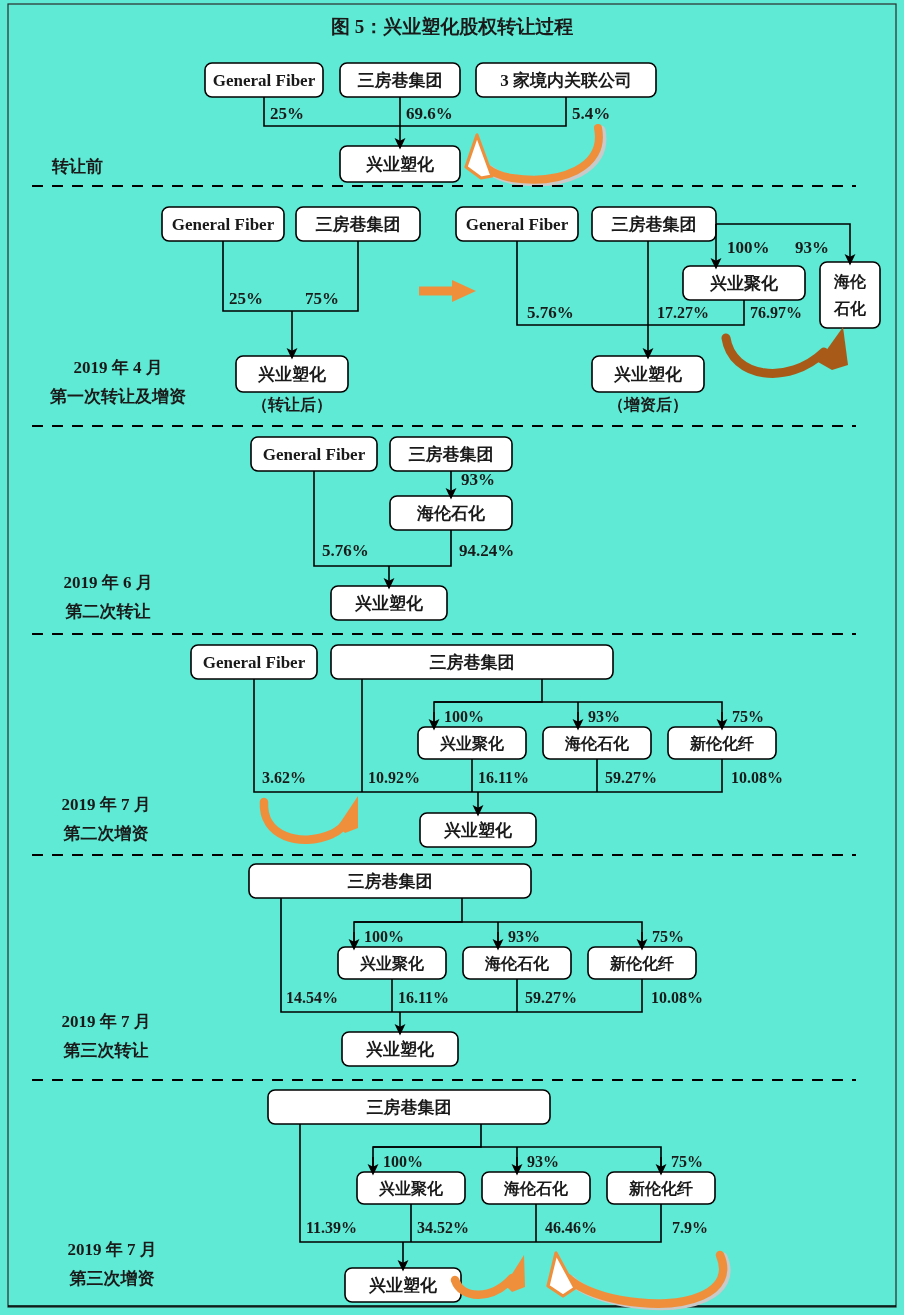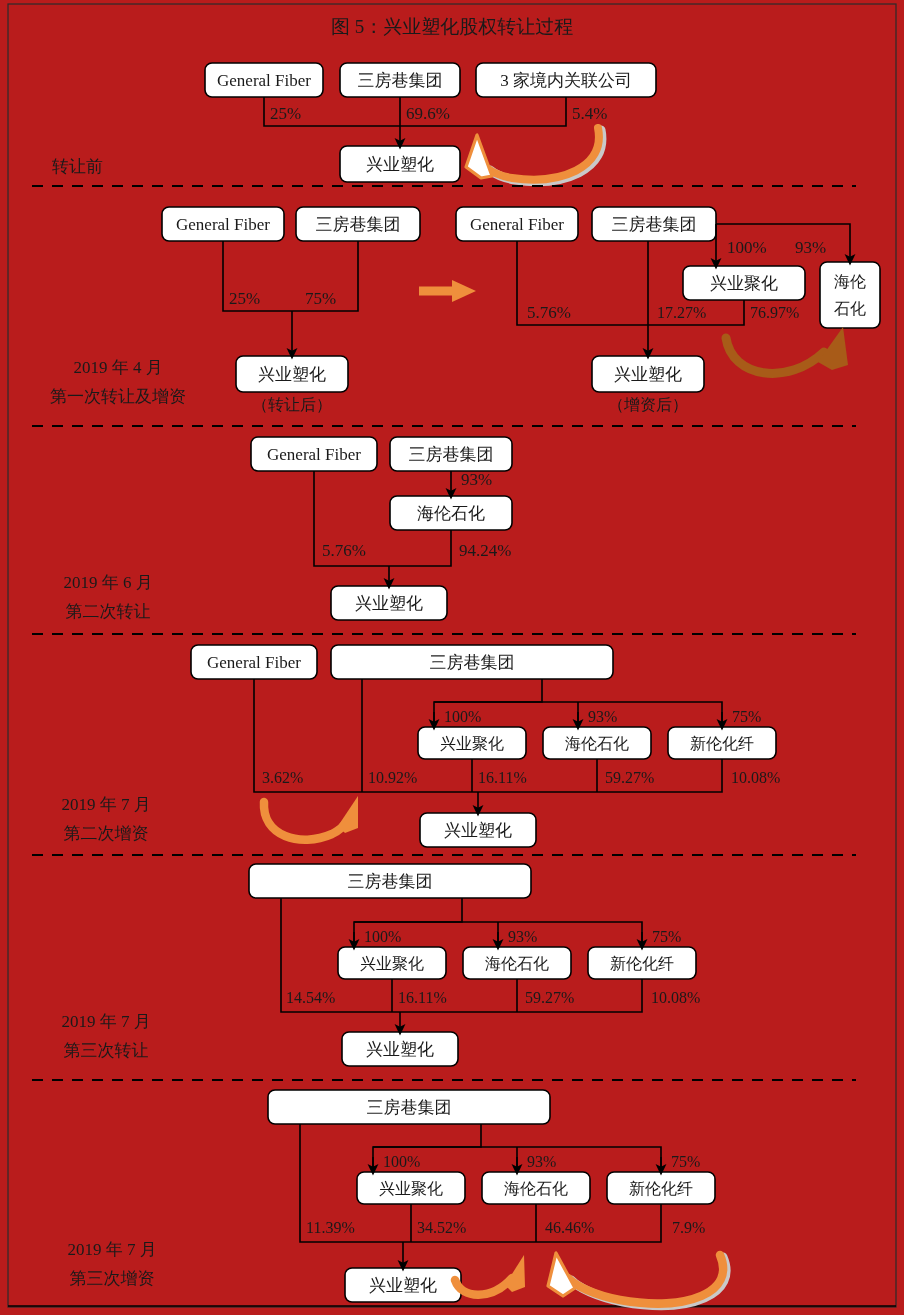--- a/index.html
+++ b/index.html
@@ -1,17 +1,17 @@
 <!DOCTYPE html>
 <html><head>
 <meta charset="utf-8">
 <style>
   html,body{margin:0;padding:0;background:#ffffff;}
   body{font-family:"Liberation Serif","DejaVu Serif",serif;}
-  #page{position:relative;width:904px;height:1315px;background:#b91c1c;overflow:hidden;}
+  #page{position:relative;width:904px;height:1315px;background:#5eead4;overflow:hidden;font-weight:bold;}
   #page svg{position:absolute;left:0;top:0;width:904px;height:1315px;}
   .ttl{font-family:"Liberation Serif","DejaVu Serif",serif;font-size:19px;fill:#1a1a1a;}
   .bx{font-family:"Liberation Serif","DejaVu Serif",serif;font-size:17px;fill:#1a1a1a;}
   .bxs{font-family:"Liberation Serif","DejaVu Serif",serif;font-size:16px;fill:#1a1a1a;}
   .pct{font-family:"Liberation Serif","DejaVu Serif",serif;font-size:17px;fill:#1a1a1a;}
   .pcts{font-family:"Liberation Serif","DejaVu Serif",serif;font-size:16px;fill:#1a1a1a;}
   .stg{font-family:"Liberation Serif","DejaVu Serif",serif;font-size:17px;fill:#1a1a1a;}
   .cap{font-family:"Liberation Serif","DejaVu Serif",serif;font-size:16px;fill:#1a1a1a;}
   rect.node{fill:#ffffff;stroke:#000000;stroke-width:1.6;}
   path.conn,line.conn{stroke:#000000;stroke-width:1.6;fill:none;}

